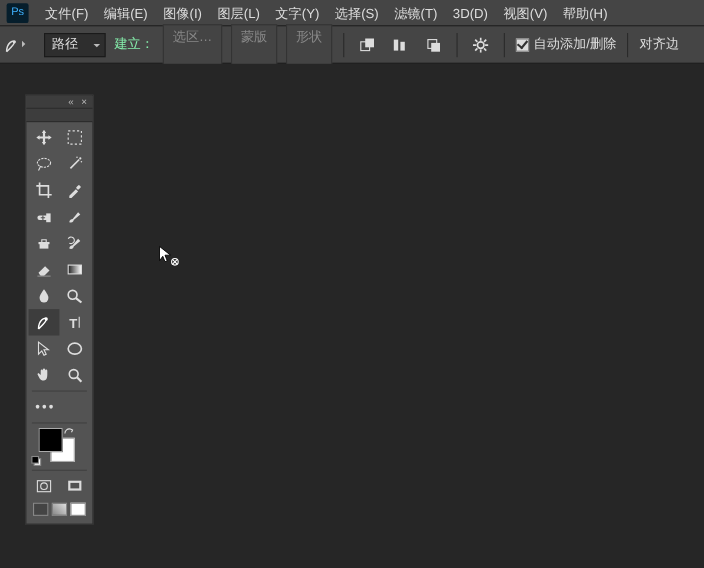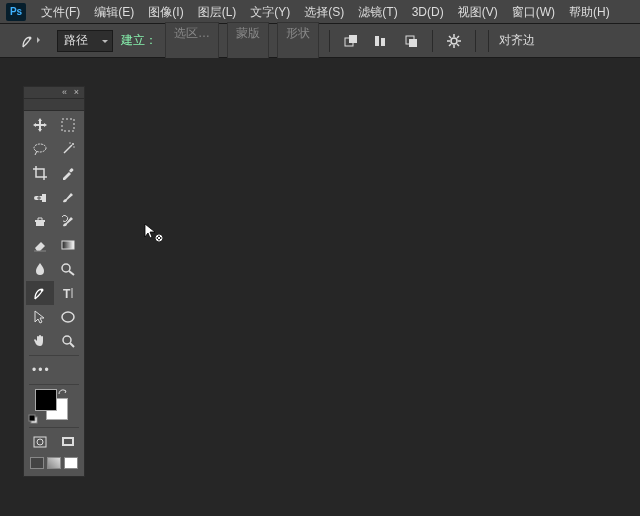--- a/index.html
+++ b/index.html
@@ -1,20 +1,20 @@
 <!DOCTYPE html>
 <html><head>
 <meta charset="utf-8">
 <style>
 *{box-sizing:border-box;margin:0;padding:0;font-family:"Microsoft YaHei",sans-serif;font-size:12px;color:#ddd;user-select:none}
 body{width:640px;height:516px;background:#262626;overflow:hidden;position:relative}
 .menubar{height:24px;background:#454545;display:flex;align-items:center;padding:0 6px;border-bottom:1px solid #1a1a1a}
-.ps-logo{width:20px;height:18px;display:flex;align-items:center;justify-content:center;background:#061e2c;border-radius:2px;margin-right:8px;color:#3fb2ff;font-weight:bold;font-size:10px}
+.ps-logo{width:20px;height:18px;display:flex;align-items:center;justify-content:center;background:#061e2c;border-radius:2px;margin-right:8px;color:#3fb2ff;font-weight:normal;font-size:10px}
 .menu-item{padding:0 7px;line-height:24px;cursor:pointer}
-.optbar{height:34px;background:#454545;display:flex;align-items:center;padding:0 17px;gap:8px;border-bottom:1px solid #1a1a1a}
+.optbar{height:34px;background:#454545;display:flex;align-items:center;padding:0 0;gap:8px;border-bottom:1px solid #1a1a1a}
 .ob-tool{width:32px;height:24px;display:flex;align-items:center;justify-content:center}
 .ob-drop{background:#2e2e2e;border:1px solid #1a1a1a;height:22px;display:flex;align-items:center;padding:0 6px;min-width:56px;position:relative}
 .ob-drop::after{content:"";position:absolute;right:4px;border:3px solid transparent;border-top-color:#bbb;top:9px}
 .ob-lbl{color:#86efac}
 .ob-btn{border:1px solid #333;height:38px;padding:0 8px;line-height:20px;color:#888;background:#444}
 .sep{width:1px;height:22px;background:#2a2a2a;margin:0 2px}
 .ob-ico{width:22px;height:22px;display:flex;align-items:center;justify-content:center;cursor:pointer}
 .chk{width:12px;height:12px;background:#ddd;border:1px solid #888;margin-right:4px;position:relative}
 .chk::after{content:"";position:absolute;left:2px;top:-1px;width:4px;height:7px;border:solid #333;border-width:0 2px 2px 0;transform:rotate(40deg)}
 .canvas{position:absolute;left:0;right:0;top:58px;bottom:0;background:#262626}
@@ -44,21 +44,20 @@
   <div class="ps-logo">Ps</div>
   <div class="menu-item">文件(F)</div>
   <div class="menu-item">编辑(E)</div>
   <div class="menu-item">图像(I)</div>
   <div class="menu-item">图层(L)</div>
   <div class="menu-item">文字(Y)</div>
   <div class="menu-item">选择(S)</div>
   <div class="menu-item">滤镜(T)</div>
   <div class="menu-item">3D(D)</div>
   <div class="menu-item">视图(V)</div>
-  <div class="menu-item">窗口(W)</div>
   <div class="menu-item">帮助(H)</div>
 </div>
 
 <div class="optbar">
   <div class="ob-tool">
     <svg width="24" height="16" viewBox="0 0 24 16">
         <path d="M2 14 C2 6 8 3 9 5 C10 7 3 13 2 14" fill="none" stroke="#ddd" stroke-width="1.3"></path>
         <circle cx="9" cy="5" r="1.5" fill="#ddd"></circle>
         <path d="M16 4l3 3-3 3z" fill="#bbb"></path>
       </svg>
@@ -99,20 +98,24 @@
           <line x1="0" y1="7" x2="3" y2="7"></line>
           <line x1="11" y1="7" x2="14" y2="7"></line>
           <line x1="2" y1="2" x2="4" y2="4"></line>
           <line x1="10" y1="10" x2="12" y2="12"></line>
           <line x1="2" y1="12" x2="4" y2="10"></line>
           <line x1="10" y1="4" x2="12" y2="2"></line>
         </g>
       </svg>
     </div>
   <div class="sep"></div>
+  <div style="display:flex;align-items:center">
+    <span class="chk"></span>
+    <span>自动添加/删除</span>
+  </div>
   <div class="sep"></div>
   <div style="display:flex;">
     <span>对齐边</span>
   </div>
 </div>
 
 <div class="canvas"></div>
 
 <div class="tool-panel">
   <div class="tp-hdr">

